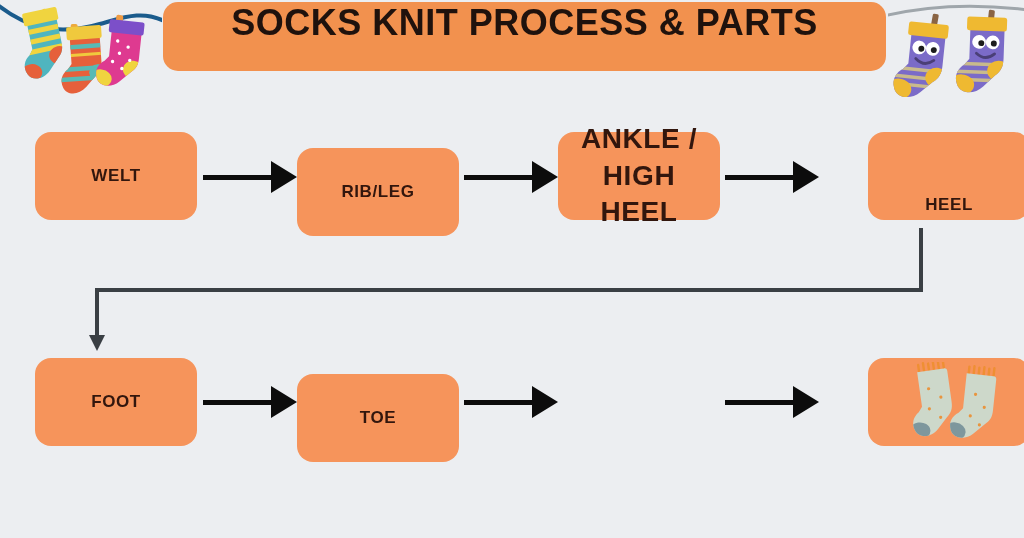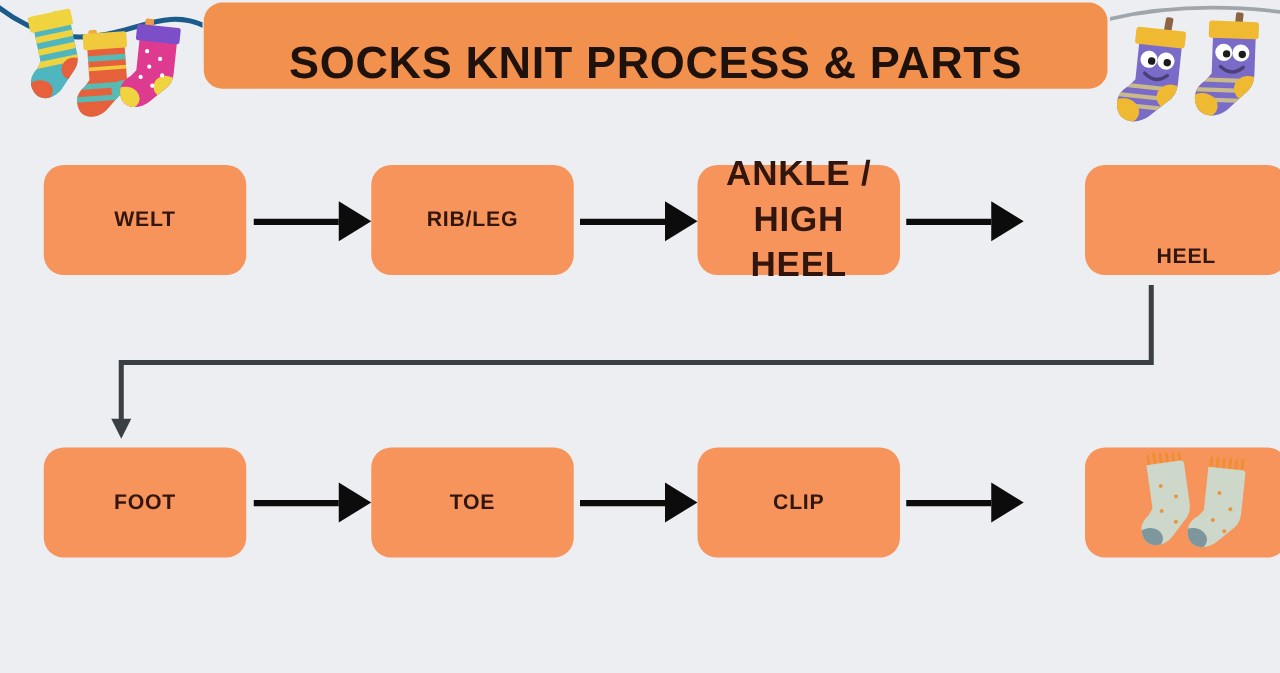--- a/index.html
+++ b/index.html
@@ -6,39 +6,39 @@
   body{
     width:1024px;height:538px;
     background:#ECEEF1;
     font-family:"Liberation Sans", sans-serif;
     position:relative;overflow:hidden;
   }
   .stage{position:absolute;inset:0;}
   .title-banner{
     position:absolute;left:163px;top:2px;width:723px;height:69px;
     background:#F2914E;border-radius:15px;
-    display:flex;align-items:flex-end;justify-content:center;
+    display:flex;align-items:flex-start;justify-content:center;
   }
   .title-banner .title-text{
     font-size:36px;font-weight:800;letter-spacing:.5px;
     color:#1F120D;white-space:nowrap;
   }
   .node{
     position:absolute;width:162px;height:88px;
     background:#F6945B;border-radius:16px;
     display:flex;align-items:center;justify-content:center;
     text-align:center;padding:4px 10px;box-sizing:border-box;
   }
   .node .node-label{
     font-size:17px;font-weight:700;letter-spacing:.6px;
     color:#32160D;line-height:1.3;
   }
   .row1{top:132px;}
   .row2{top:358px;}
-  .c1{left:35px;} .c2{left:297px;} .c3{left:558px;} .c4{left:868px;align-items:flex-end;}
+  .c1{left:35px;} .c2{left:297px;margin-top:16px;} .c3{left:558px;} .c4{left:868px;align-items:flex-end;}
   .harrow{
     position:absolute;width:94px;height:32px;
     display:flex;align-items:center;
   }
   .harrow .shaft{flex:1;height:5px;background:#0C0C0C;}
   .harrow .head{
     width:0;height:0;
     border-top:16px solid transparent;
     border-bottom:16px solid transparent;
     border-left:26px solid #0C0C0C;
@@ -199,23 +199,20 @@
     <path d="M921,228 L921,290 L97,290 L97,337" fill="none" stroke="#3A3F44" stroke-width="4"></path>
     <polygon points="89,335 105,335 97,351" fill="#3A3F44"></polygon>
   </svg>
 
   <div class="node row2 c2">
     <span class="node-label">TOE</span>
   </div>
   <div class="node row2 c1">
     <span class="node-label">FOOT</span>
   </div>
-  <div class="node row2 c3">
-    <span class="node-label">CLIP</span>
-  </div>
   <div class="node row2 c4 node-final">
     <svg width="150" height="84" viewBox="0 0 150 84">
       <defs>
         <path id="skF" d="M13,2 H40 C42,2 43,3 43,5 V36 C43,43 41,47 36,51 L26,61 C18,69 6,68 3,60 C0,52 3,46 9,42 L13,37 Z"></path>
         <clipPath id="cpF">
             <use href="#skF"></use>
           </clipPath>
       </defs>
 
       <g transform="translate(30,10) rotate(-8)">

